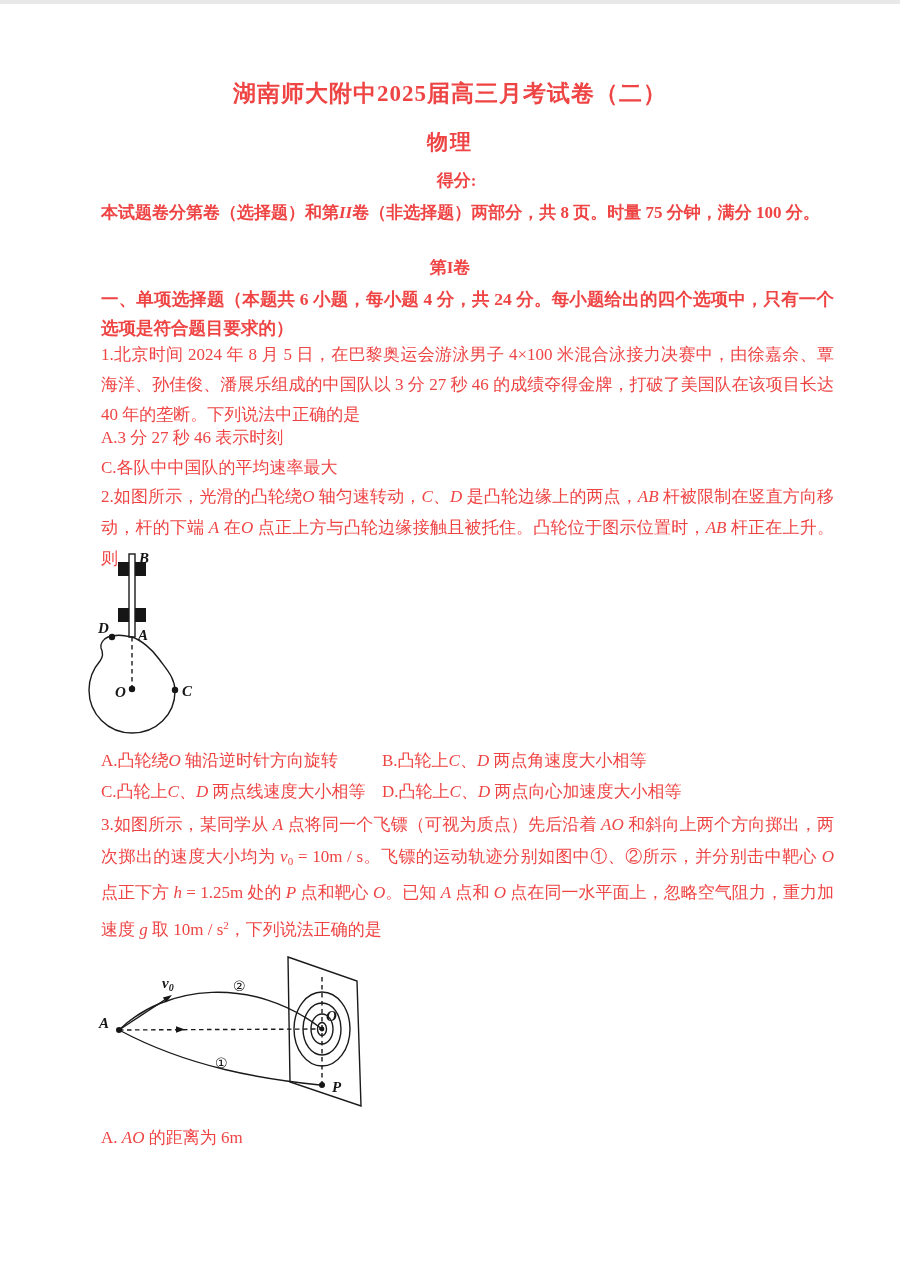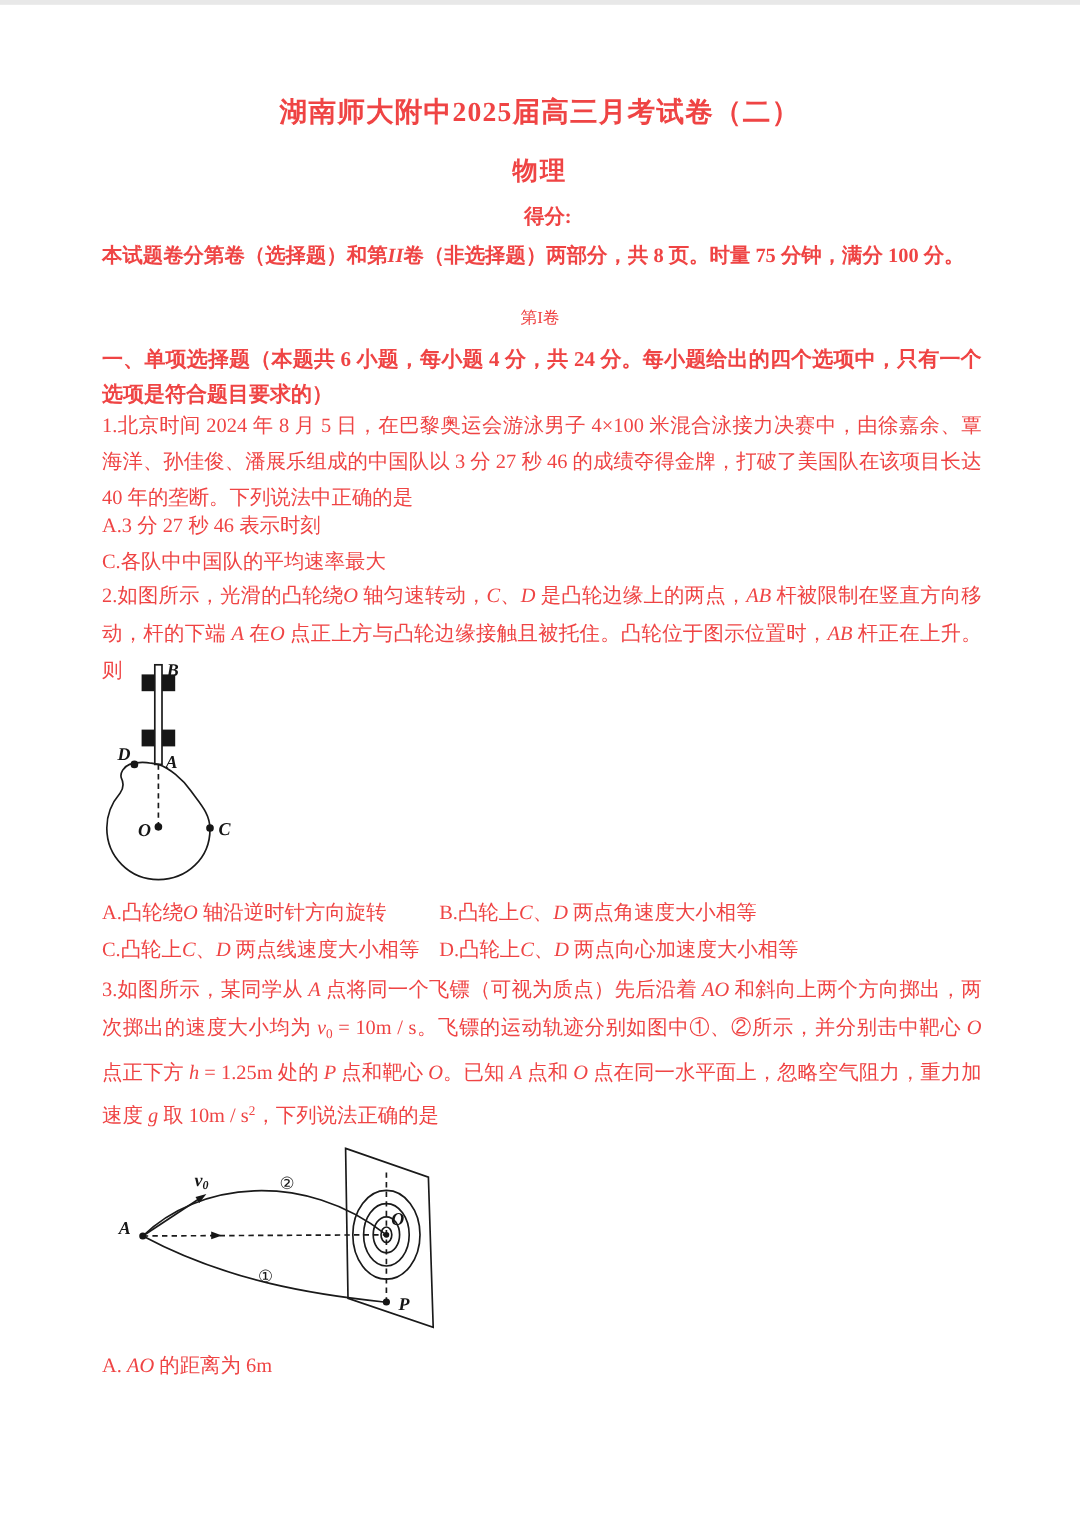--- a/index.html
+++ b/index.html
@@ -11,23 +11,23 @@
     background: #ffffff;
     color: #ef4444;
     font-family: "Liberation Serif", "DejaVu Serif", serif;
     font-size: 17px;
     overflow: hidden;
   }
   .centered { position: absolute; left: 0; right: 0; text-align: center; }
   .doc-title   { top: 74px;  font-size: 23px; font-weight: bold; letter-spacing: 1px; }
   .doc-subject { top: 124px; font-size: 21px; font-weight: bold; letter-spacing: 2px; }
   .score-label { top: 165px; font-size: 17px; font-weight: bold; padding-left: 13px; }
-  .block { position: absolute; left: 85px; width: 733px; text-align: justify; }
+  .block { position: absolute; left: 101px; width: 733px; text-align: justify; }
   .intro-paragraph { top: 193px; font-weight: bold; line-height: 31px; }
-  .part-heading { top: 252px; font-size: 14px; font-weight: normal; }
+  .part-heading { top: 252px; font-size: 17px; font-weight: bold; }
   .part-instructions { top: 281px; font-weight: bold; line-height: 29px; font-size: 17.5px; }
   .q1-stem { top: 336px; line-height: 30px; }
   .q1-options { top: 422px; }
   .q2-stem { top: 477px; line-height: 31px; }
   .q2-options { top: 745px; }
   .q3-stem { top: 805px; line-height: 32px; }
   .q3-option { top: 1122px; }
   .opt-row { display: flex; height: 30px; align-items: baseline; }
   .q2-opts .opt-row { height: 31px; }
   .q1-opts .col1 { flex: 0 0 252px; }

